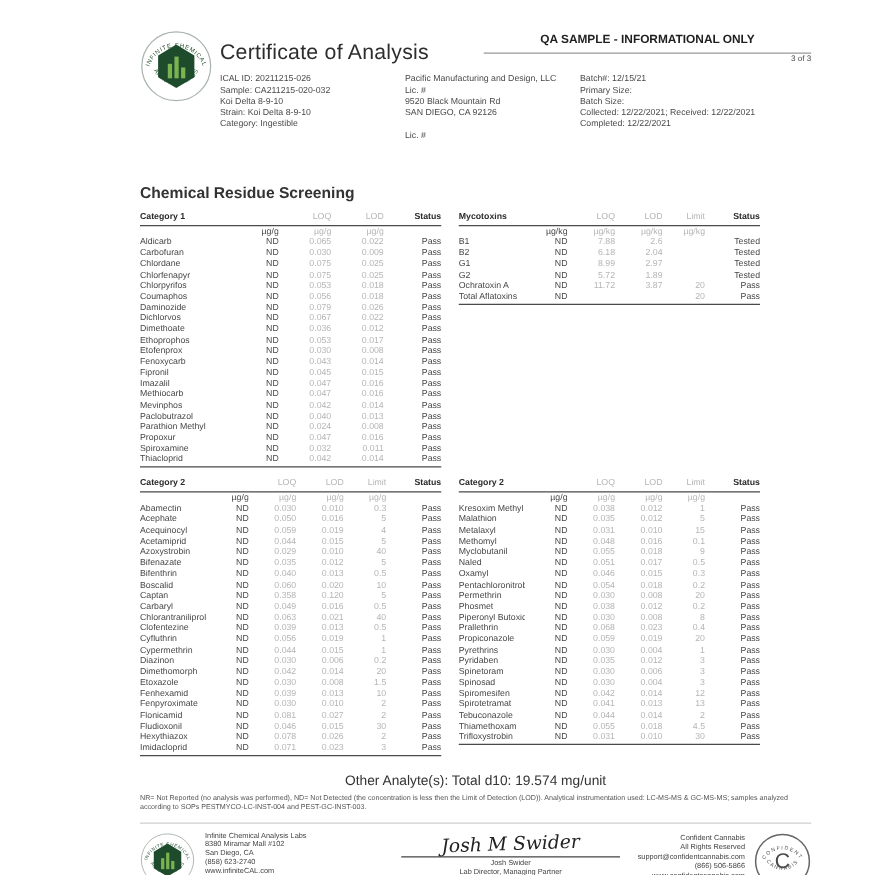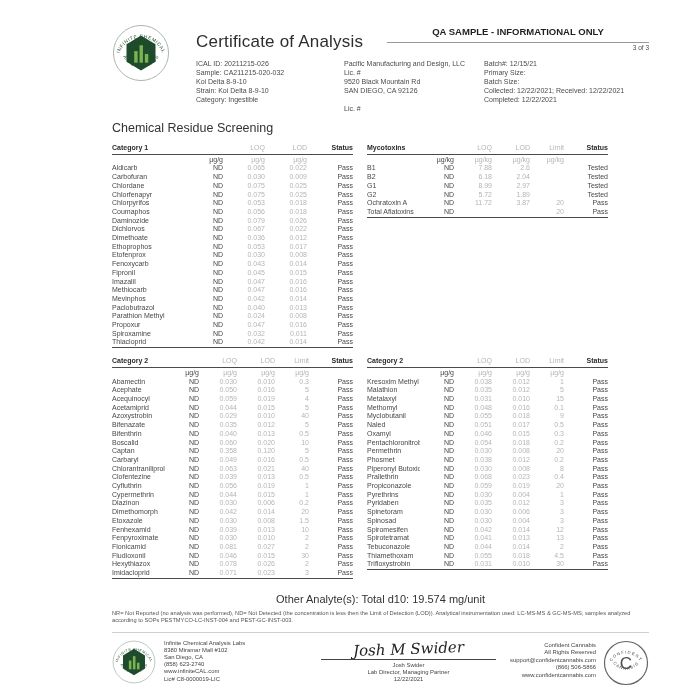--- a/index.html
+++ b/index.html
@@ -6,34 +6,34 @@
   .page {
     position:relative; width:700px; height:700px; background:#ffffff;
     font-family:"Liberation Sans", sans-serif; color:#474747; overflow:hidden;
     margin:0 auto;
   }
   .content { position:absolute; left:112px; top:24px; width:537px; }
 
   
   .header { position:relative; display:flex; align-items:flex-start; }
   .logo-badge { width:58px; height:58px; flex:0 0 58px; }
-  .header-content { margin-left:26px; flex:1; position:relative; }
+  .header-content { margin-left:6px; flex:1; position:relative; }
   .doc-title { font-size:17px; color:#2d2d2d; letter-spacing:0.2px; margin-top:8px; }
   .qa-block { position:absolute; right:0; top:2px; width:262px; }
   .qa-title { font-weight:bold; font-size:9.5px; color:#1f1f1f; text-align:center;
               padding-bottom:5px; border-bottom:1px solid #999; }
   .qa-page { text-align:right; font-size:6.5px; color:#4a4a4a; margin-top:1px; }
   .header-cols { display:flex; margin-top:7px; font-size:7px; line-height:9px; color:#4a4a4a; }
   .col-sample { width:148px; }
   .col-client { width:140px; }
   .col-batch  { flex:1; }
   .client-lic2 { margin-top:9px; }
 
   
-  .section-title { margin-top:8px; font-size:12.5px; color:#333; }
+  .section-title { margin-top:34px; font-size:12.5px; color:#333;font-weight:bold; }
 
   
   .tables-row { display:flex; gap:14px; margin-top:9px; align-items:flex-start; }
   .dtable { width:241px; border-bottom:1px solid #4a4a4a; }
   .r { display:grid; font-size:7px; line-height:8.7px; color:#474747; }
   .t5 .r { grid-template-columns:1fr 38px 42px 42px 46px; }
   .t6 .r { grid-template-columns:1fr 34px 38px 38px 34px 44px; }
   .r span { text-align:right; overflow:hidden; white-space:nowrap; }
   .r span:first-child { text-align:left; }
   .t5 .r span:nth-child(3), .t5 .r span:nth-child(4) { color:#b5b5b5; }

